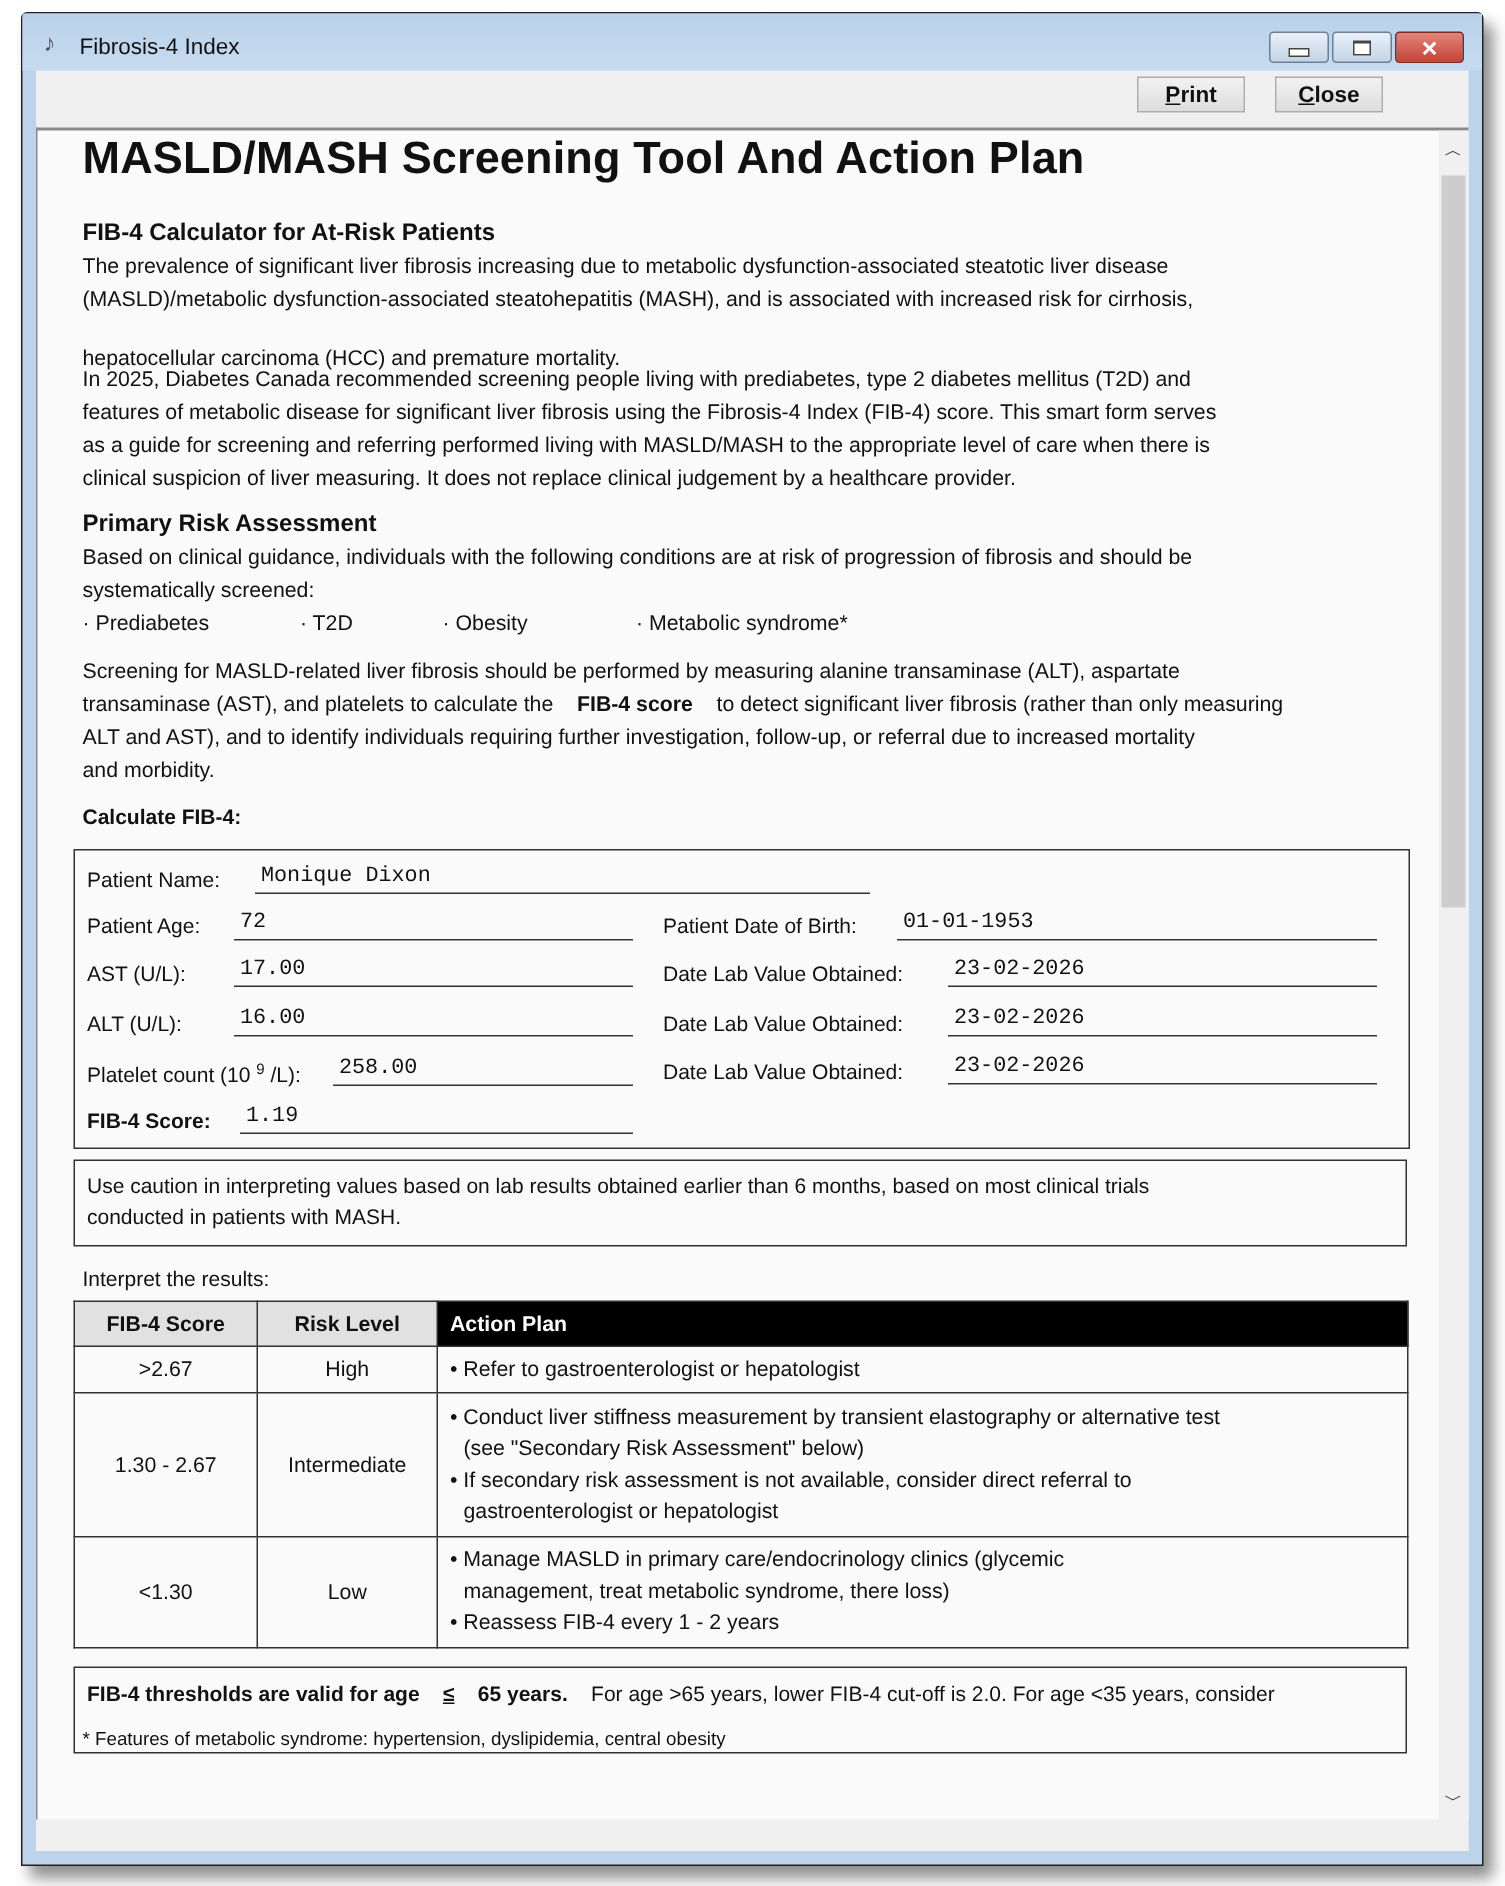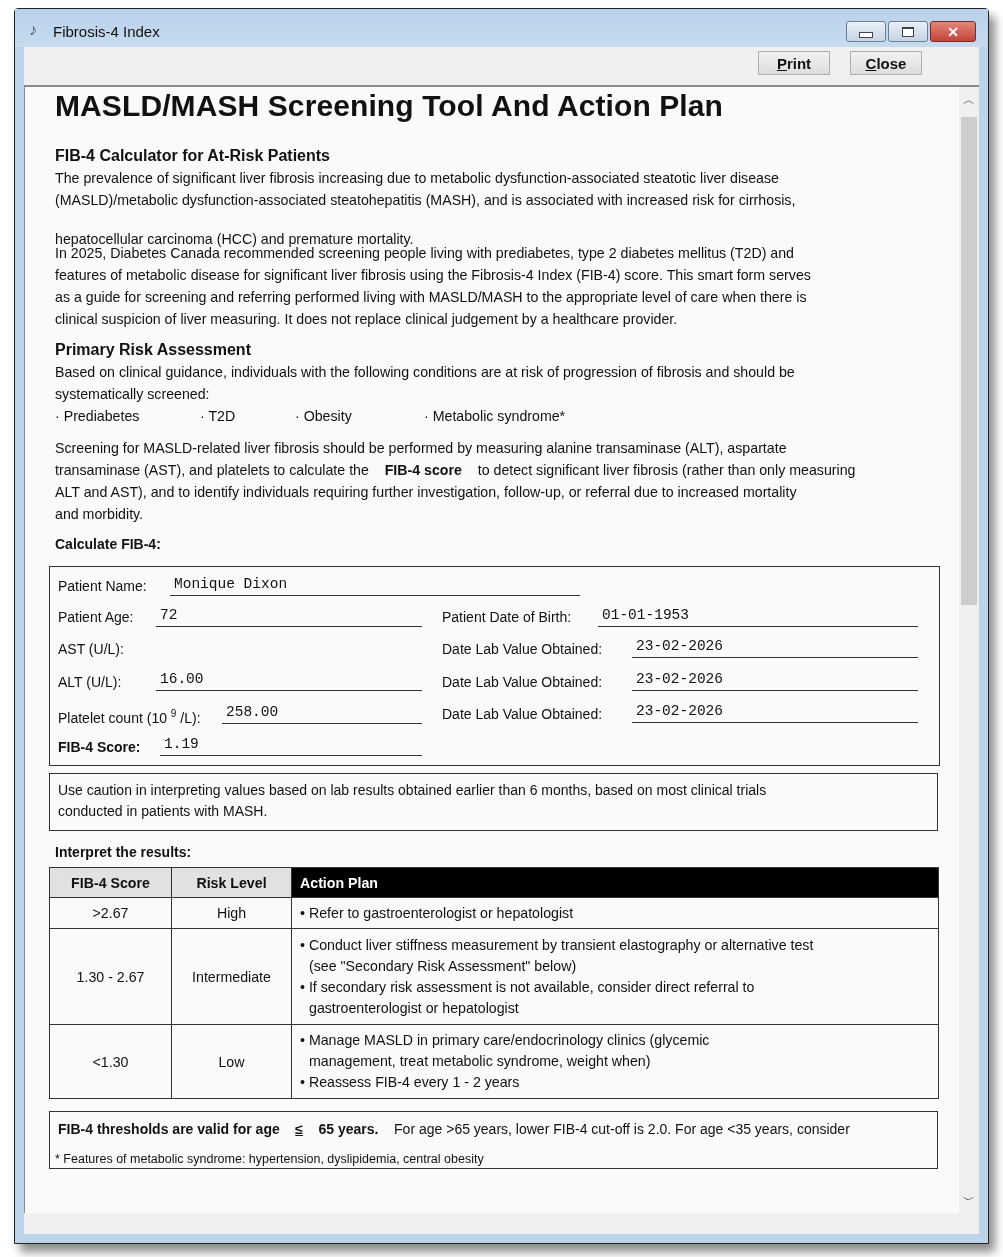--- a/index.html
+++ b/index.html
@@ -123,20 +123,21 @@
         <div class="formbox">
           <span class="flabel" style="left:8px; top:8px">Patient Name:</span>
           <span class="fval" style="left:120px; top:6px; width:406px">Monique Dixon</span>
 
           <span class="flabel" style="left:8px; top:39px">Patient Age:</span>
           <span class="fval" style="left:106px; top:37px; width:262px">72</span>
           <span class="flabel" style="left:392px; top:39px">Patient Date of Birth:</span>
           <span class="fval" style="left:548px; top:37px; width:316px">01-01-1953</span>
 
           <span class="flabel" style="left:8px; top:71px">AST (U/L):</span>
+          <span class="fval" style="left:106px; top:68px; width:262px">17.00</span>
           <span class="flabel" style="left:392px; top:71px">Date Lab Value Obtained:</span>
           <span class="fval" style="left:582px; top:68px; width:282px">23-02-2026</span>
 
           <span class="flabel" style="left:8px; top:104px">ALT (U/L):</span>
           <span class="fval" style="left:106px; top:101px; width:262px">16.00</span>
           <span class="flabel" style="left:392px; top:104px">Date Lab Value Obtained:</span>
           <span class="fval" style="left:582px; top:101px; width:282px">23-02-2026</span>
 
           <span class="flabel" style="left:8px; top:136px"><span>Platelet count (10</span> <sup style="font-size:10px">9</sup> <span>/L):</span></span>
           <span class="fval" style="left:172px; top:134px; width:196px">258.00</span>
@@ -145,21 +146,21 @@
 
           <span class="flabel" style="left:8px; top:169px; font-weight:bold">FIB-4 Score:</span>
           <span class="fval" style="left:110px; top:166px; width:258px">1.19</span>
         </div>
 
         <div class="notebox" style="left:-6px; top:686px; width:889px; height:58px">
           <div>Use caution in interpreting values based on lab results obtained earlier than 6 months, based on most clinical trials</div>
           <div>conducted in patients with MASH.</div>
         </div>
 
-        <div class="abs" style="top:754px; font-weight:bold; font-size:14px">Interpret the results:</div>
+        <div class="abs" style="top:754px; font-weight:normal; font-size:14px">Interpret the results:</div>
 
         <table class="interp">
           <colgroup>
               <col style="width:122px">
               <col style="width:120px">
               <col>
             </colgroup>
           <tbody>
               <tr>
             <th class="gray">FIB-4 Score</th>
@@ -178,21 +179,21 @@
             <td>Intermediate</td>
             <td class="plan" style="padding-right:120px">
               <div class="pl">• Conduct liver stiffness measurement by transient elastography or alternative test (see "Secondary Risk Assessment" below)</div>
               <div class="pl">• If secondary risk assessment is not available, consider direct referral to gastroenterologist or hepatologist</div>
             </td>
           </tr>
           <tr style="height:74px">
             <td>&lt;1.30</td>
             <td>Low</td>
             <td class="plan" style="padding-right:180px">
-              <div class="pl">• Manage MASLD in primary care/endocrinology clinics (glycemic management, treat metabolic syndrome, weight when)</div>
+              <div class="pl">• Manage MASLD in primary care/endocrinology clinics (glycemic management, treat metabolic syndrome, there loss)</div>
               <div class="pl">• Reassess FIB-4 every 1 - 2 years</div>
             </td>
           </tr>
         </tbody>
           </table>
 
         <div class="notebox" style="left:-6px; top:1024px; width:889px; height:58px; font-size:14px; line-height:22px">
           <div>
             <b>FIB-4 thresholds are valid for age</b>&nbsp;&nbsp;&nbsp;
             <b style="text-decoration:underline">≤</b>&nbsp;&nbsp;&nbsp;

